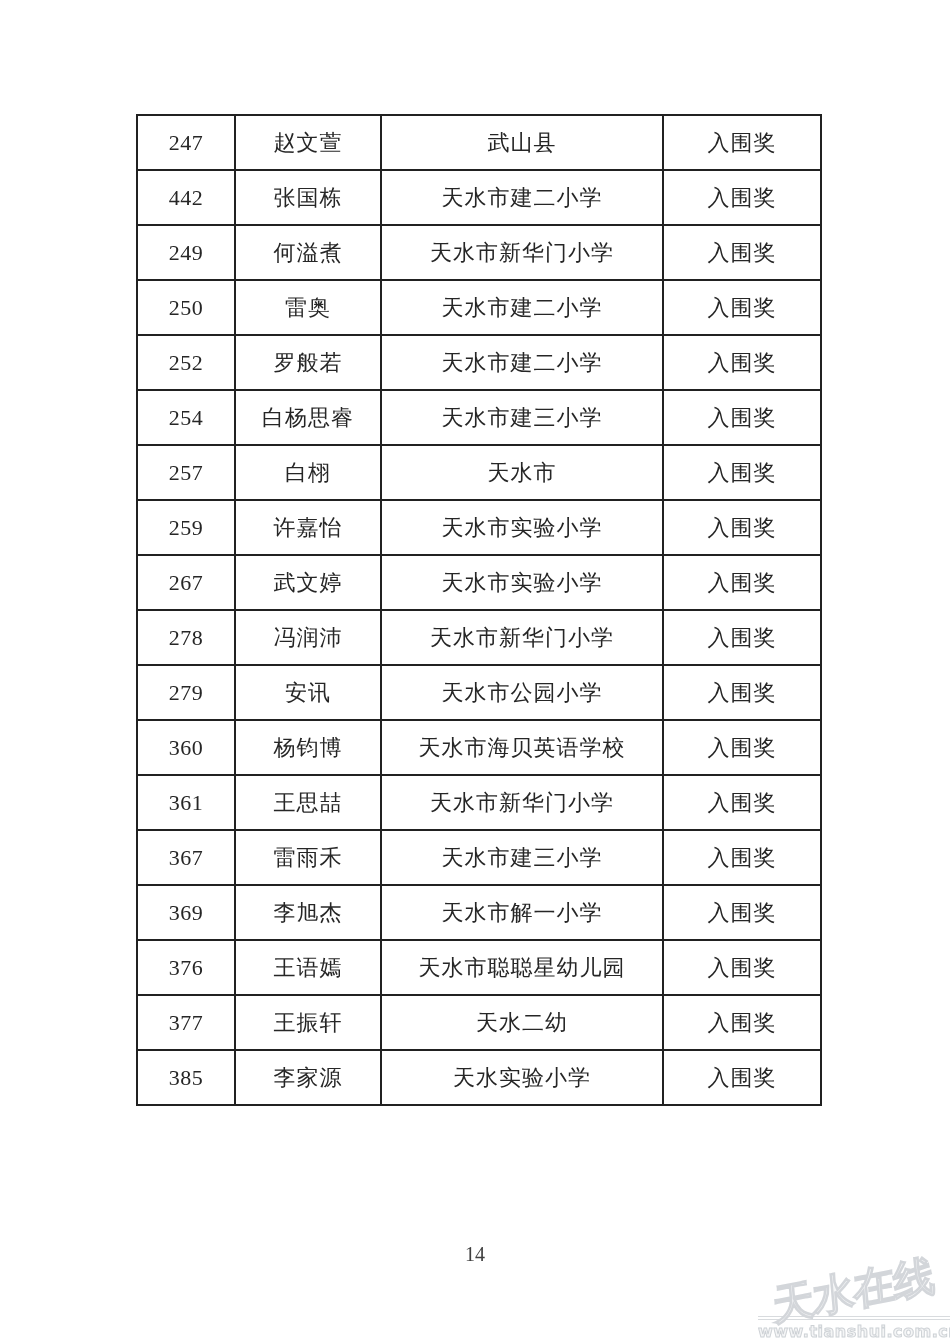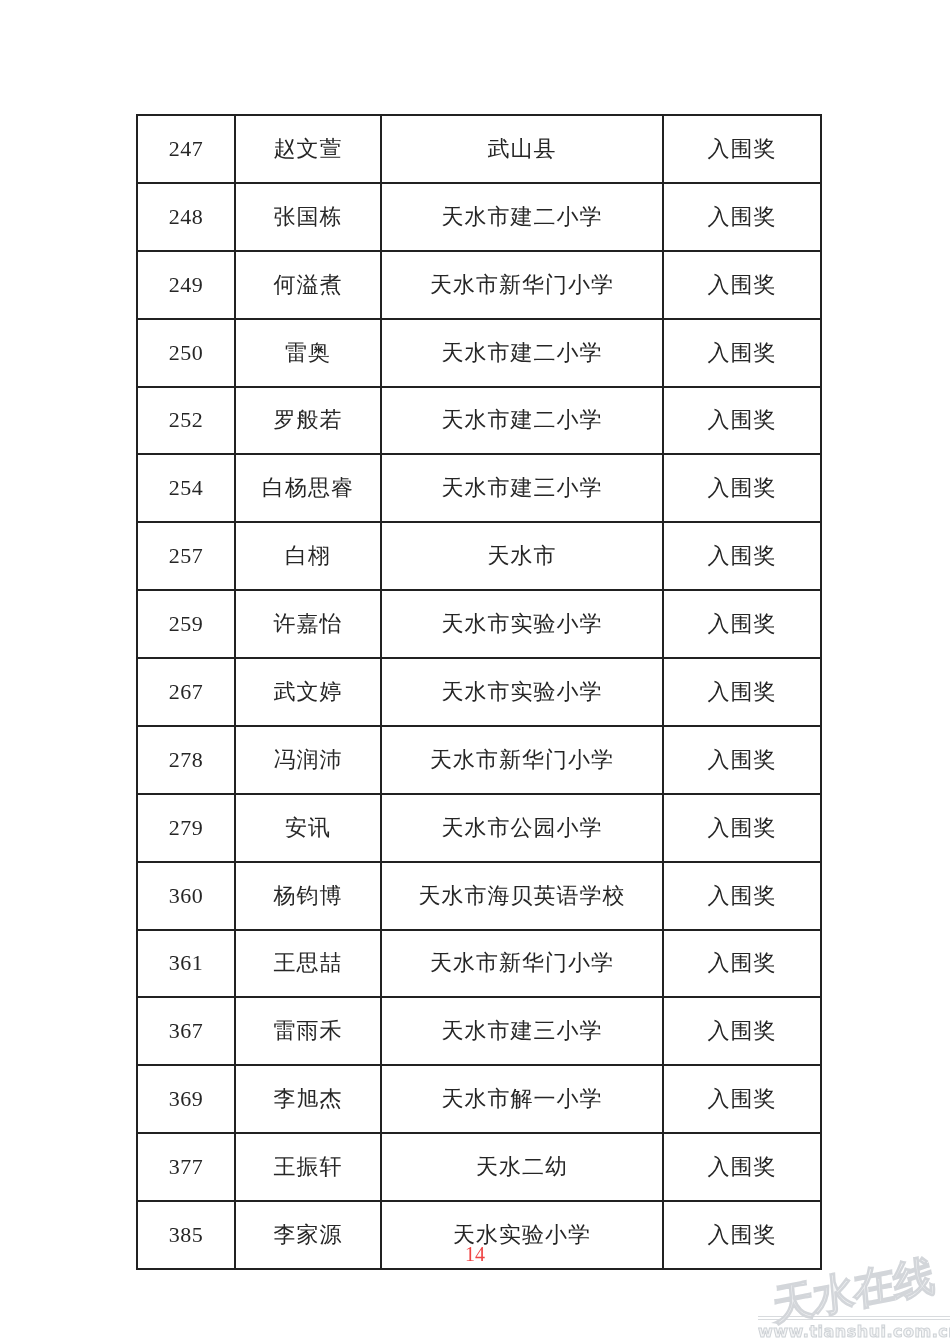--- a/index.html
+++ b/index.html
@@ -14,21 +14,21 @@
     background: #ffffff;
     overflow: hidden;
     font-family: "Liberation Serif", "DejaVu Serif", serif;
   }
   
   .award-table {
     position: absolute;
     left: 136px;
     top: 114px;
     width: 684px;
-    height: 1156px;
+    height: 992px;
     border-collapse: collapse;
     table-layout: fixed;
   }
   .award-table td {
     border: 2px solid #212121;
     text-align: center;
     vertical-align: middle;
     font-size: 22px;
     color: #262626;
     letter-spacing: 1px;
@@ -41,21 +41,21 @@
     letter-spacing: 0.5px;
   }
   
   .page-number {
     position: absolute;
     top: 1243px;
     left: 0;
     width: 950px;
     text-align: center;
     font-size: 20px;
-    color: #ef4444;
+    color: #404040;
   }
   
   .watermark {
     position: absolute;
     right: 0;
     bottom: 2px;
     width: 192px;
     text-align: center;
     pointer-events: none;
   }
@@ -101,21 +101,21 @@
       <col style="width:158px">
     </colgroup>
     <tbody id="table-body">
         <tr>
           <td class="num-cell">247</td>
           <td>赵文萱</td>
           <td>武山县</td>
           <td>入围奖</td>
         </tr>
         <tr>
-          <td class="num-cell">248</td>
+          <td class="num-cell">442</td>
           <td>张国栋</td>
           <td>天水市建二小学</td>
           <td>入围奖</td>
         </tr>
         <tr>
           <td class="num-cell">249</td>
           <td>何溢煮</td>
           <td>天水市新华门小学</td>
           <td>入围奖</td>
         </tr>
@@ -182,20 +182,26 @@
         <tr>
           <td class="num-cell">367</td>
           <td>雷雨禾</td>
           <td>天水市建三小学</td>
           <td>入围奖</td>
         </tr>
         <tr>
           <td class="num-cell">369</td>
           <td>李旭杰</td>
           <td>天水市解一小学</td>
+          <td>入围奖</td>
+        </tr>
+        <tr>
+          <td class="num-cell">376</td>
+          <td>王语嫣</td>
+          <td>天水市聪聪星幼儿园</td>
           <td>入围奖</td>
         </tr>
         <tr>
           <td class="num-cell">377</td>
           <td>王振轩</td>
           <td>天水二幼</td>
           <td>入围奖</td>
         </tr>
         <tr>
           <td class="num-cell">385</td>

